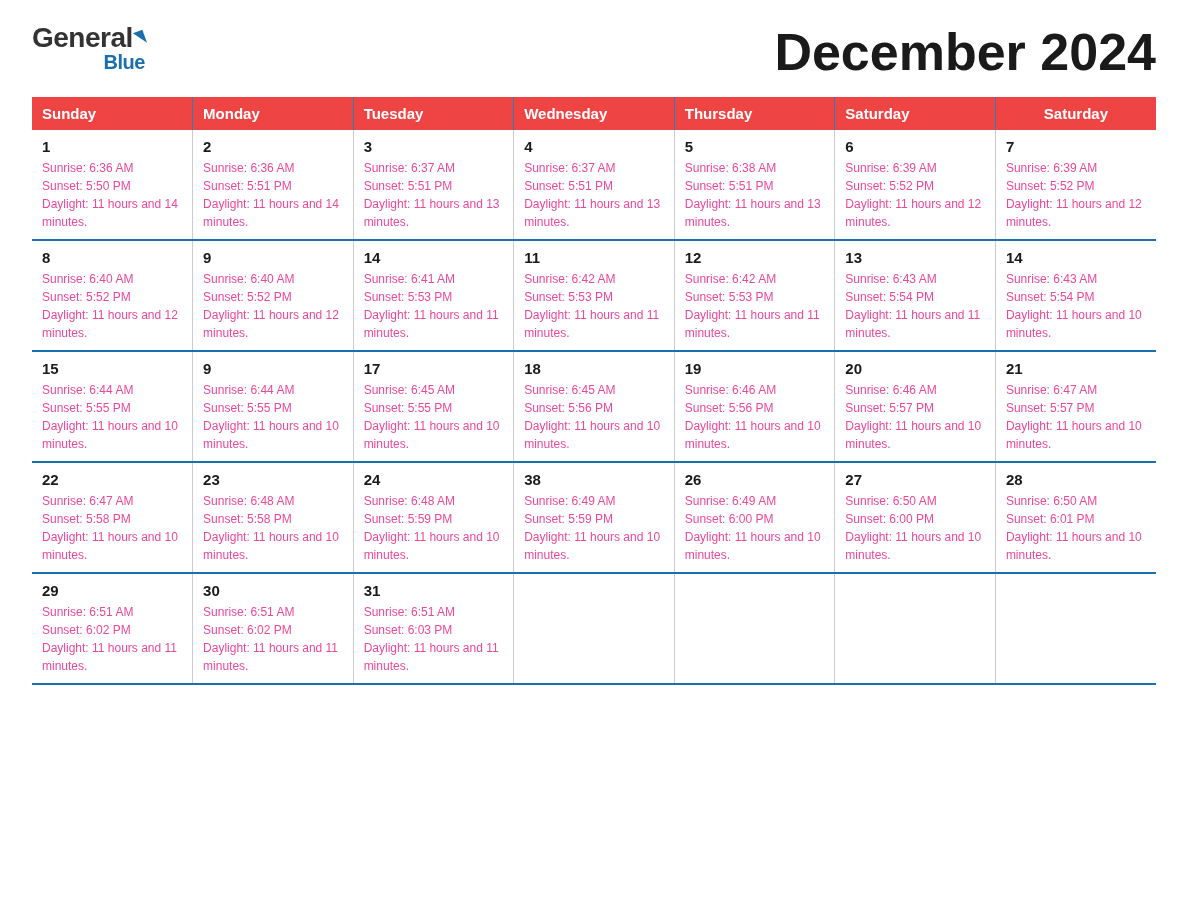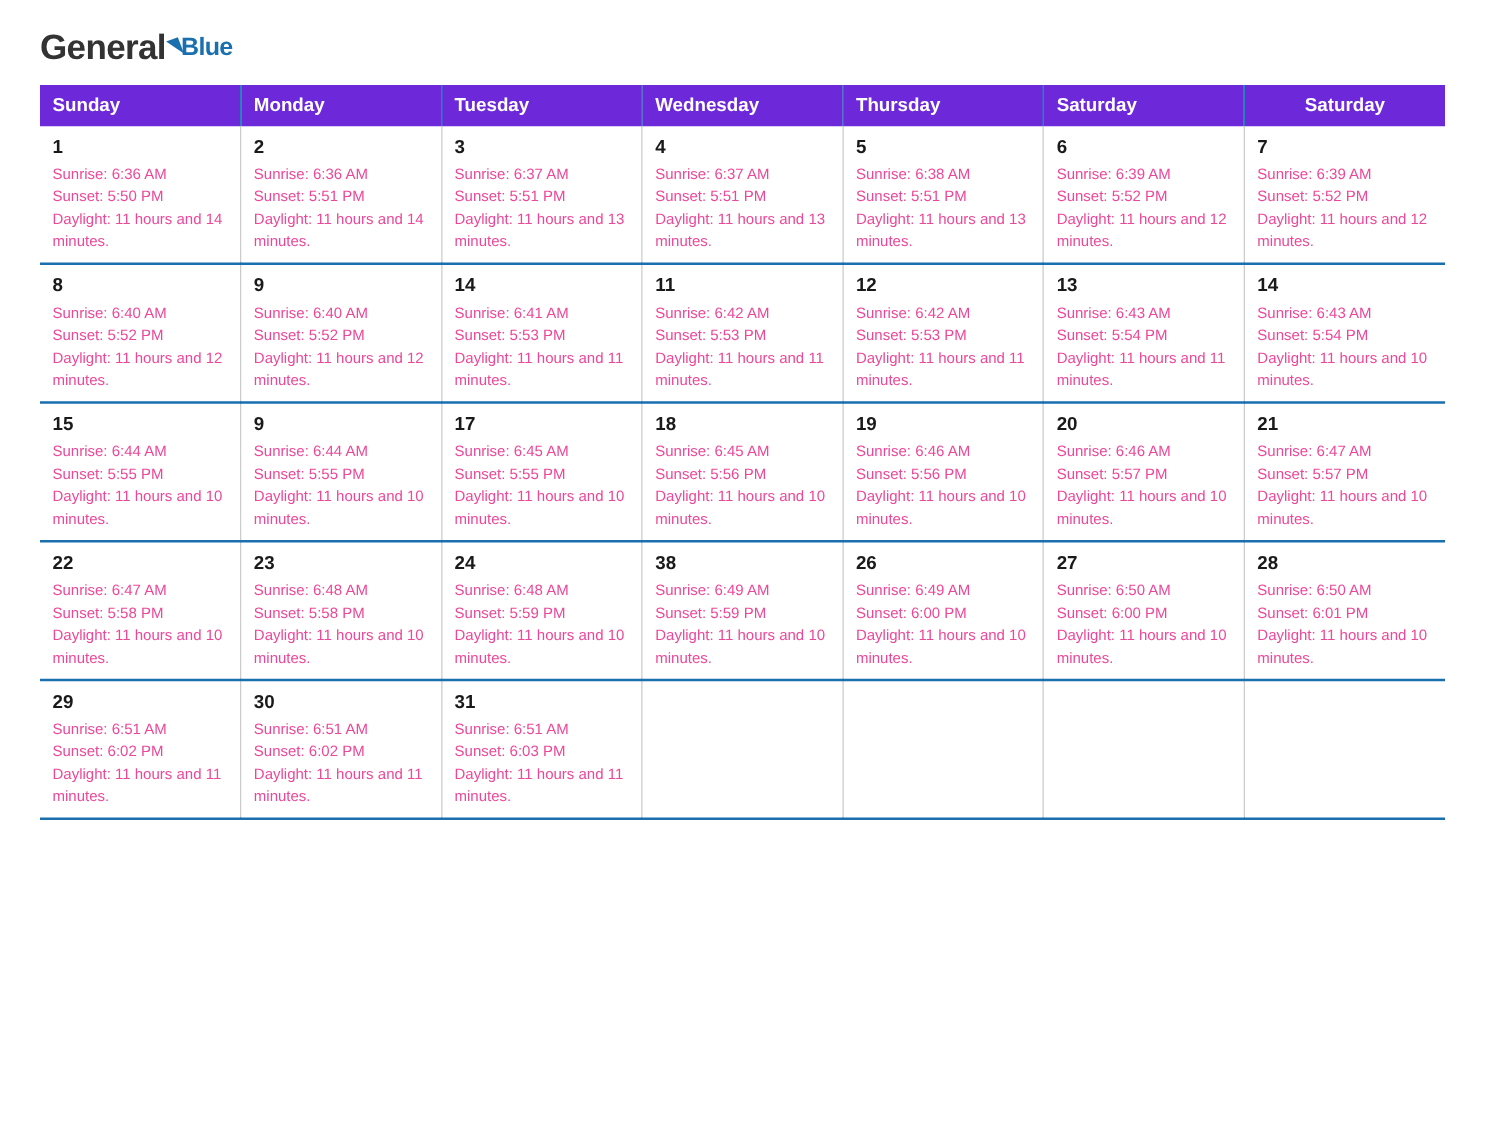--- a/index.html
+++ b/index.html
@@ -11,22 +11,22 @@
       min-height: 918px;
     }
     .header {
       display: flex;
       justify-content: space-between;
       align-items: flex-start;
       margin-bottom: 16px;
     }
     .logo {
       display: flex;
-      flex-direction: row;
-      align-items: center;
+      flex-direction: column;
+      align-items: flex-end;
       line-height: 1;
     }
     .logo-general {
       font-size: 28px;
       font-weight: bold;
       color: #333;
       letter-spacing: -0.5px;
     }
     .logo-blue {
       font-size: 20px;
@@ -62,21 +62,21 @@
       font-size: 22px;
       color: #444;
       margin-top: 4px;
     }
     .calendar {
       width: 100%;
       border-collapse: collapse;
       font-size: 13px;
     }
     .calendar thead th {
-      background: #6d28d9;
+      background: #ef4444;
       color: #fff;
       padding: 8px 10px;
       text-align: left;
       font-size: 15px;
       font-weight: bold;
       border-right: 1px solid #2980b9;
     }
     .calendar thead th:last-child {
       border-right: none;
       text-align: center;
@@ -115,20 +115,21 @@
 
 <div class="header">
   <div class="logo">
     <div class="logo-line">
       <span class="logo-general">General</span>
       <span class="logo-arrow"></span>
     </div>
     <span class="logo-blue">Blue</span>
   </div>
   <div class="title-block">
+    <div class="title-month">December 2024</div>
   </div>
 </div>
 
 <table class="calendar">
   <thead>
     <tr>
     <th>Sunday</th>
         <th>Monday</th>
         <th>Tuesday</th>
         <th>Wednesday</th>

